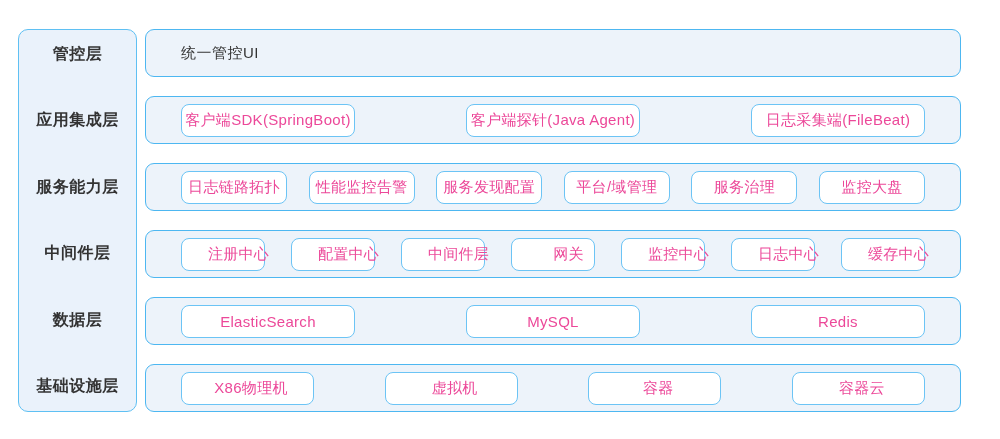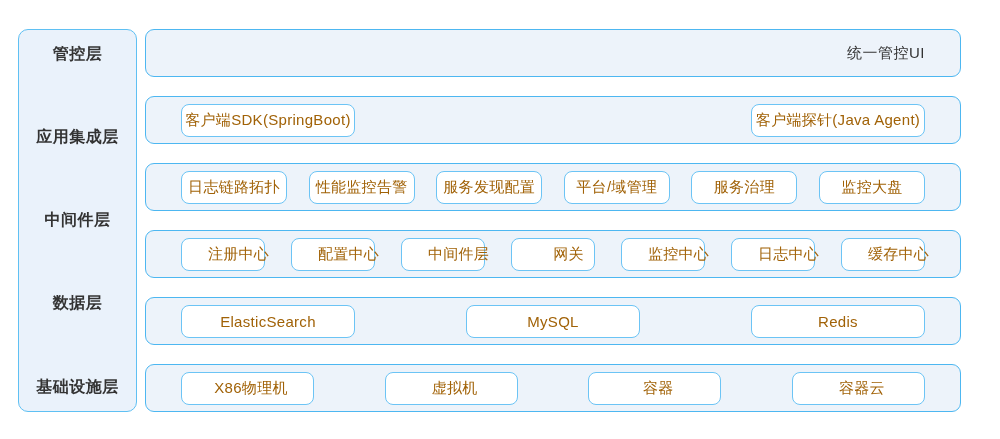--- a/index.html
+++ b/index.html
@@ -58,68 +58,70 @@
     box-sizing: border-box;
     background: #edf3fa;
     border: 1.5px solid #4db7f1;
     border-radius: 9px;
     display: flex;
     align-items: center;
     justify-content: space-between;
     padding: 0 35px;
   }
   .row.row-single {
-    justify-content: flex-end;
+    justify-content: flex-start;
   }
   .row-title {
     font-size: 15px;
     color: #333333;
     letter-spacing: 0.5px;
   }
   .box {
     box-sizing: border-box;
     height: 33px;
     background: #ffffff;
     border: 1.5px solid #6cc4f5;
     border-radius: 8px;
     display: flex;
     align-items: center;
     justify-content: center;
     font-size: 15px;
-    color: #a16207;
+    color: #ec4899;
     white-space: nowrap;
     letter-spacing: 0.3px;
   }
   .boxes-3 .box { width: 174px; }
   .boxes-6 .box { width: 106px; }
   .boxes-7 .box { width: 84px; padding-left: 31px; }
   .boxes-4 .box { width: 133px; padding-left: 7px; }
 </style>
 </head>
 <body>
 
 <div class="canvas">
 
   <aside class="sidebar">
     <div class="side-label">管控层</div>
     <div class="side-label">应用集成层</div>
+    <div class="side-label">服务能力层</div>
     <div class="side-label">中间件层</div>
     <div class="side-label">数据层</div>
     <div class="side-label">基础设施层</div>
   </aside>
 
   <main class="rows">
 
     <section class="row row-single">
       <span class="row-title">统一管控UI</span>
     </section>
 
     <section class="row boxes-3">
       <div class="box">客户端SDK(SpringBoot)</div>
       <div class="box">客户端探针(Java Agent)</div>
+      <div class="box">日志采集端(FileBeat)</div>
     </section>
 
     <section class="row boxes-6">
       <div class="box">日志链路拓扑</div>
       <div class="box">性能监控告警</div>
       <div class="box">服务发现配置</div>
       <div class="box">平台/域管理</div>
       <div class="box">服务治理</div>
       <div class="box">监控大盘</div>
     </section>

